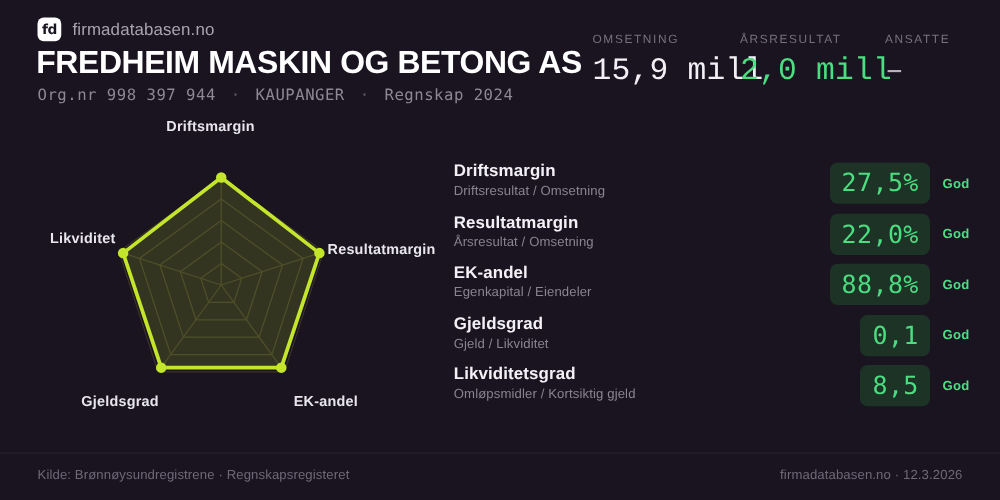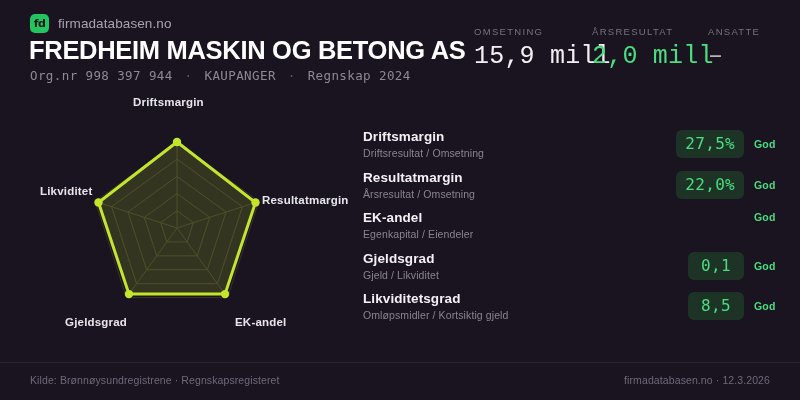--- a/index.html
+++ b/index.html
@@ -16,21 +16,21 @@
   }
 
   
   .brand {
     position: absolute; left: 30px; top: 14px;
     display: flex; align-items: center; gap: 9px;
   }
   .brand-badge {
     width: 19px; height: 19px;
     border-radius: 5px;
-    background: #22c55e;
+    background: #ffffff;
     color: #1a1520;
     font-size: 11px; font-weight: bold;
     display: flex; align-items: center; justify-content: center;
     font-family: "DejaVu Sans", sans-serif;
     letter-spacing: -0.5px;
   }
   .brand-name {
     color: #a8a3b0;
     font-size: 13.5px;
     letter-spacing: 0.1px;
@@ -126,25 +126,25 @@
   }
   .metric-right {
     display: flex; align-items: center;
     gap: 10px;
     padding-top: 2px;
   }
   .metric-pill {
     background: #1c3326;
     color: #4ade80;
     font-family: "DejaVu Sans Mono", monospace;
-    font-size: 16px;
+    font-size: 20px;
     border-radius: 6px;
     padding: 4px 9px 5px 9px;
     min-width: 56px;
-    text-align: center;
+    text-align: right;
     letter-spacing: 0.3px;
   }
   .metric-verdict {
     color: #4ade80;
     font-size: 10.5px;
     font-weight: bold;
     width: 34px;
     letter-spacing: 0.2px;
   }
 
@@ -247,20 +247,21 @@
         <div class="metric-verdict">God</div>
       </div>
     </div>
 
     <div class="metric-row">
       <div class="metric-text">
         <div class="metric-name">EK-andel</div>
         <div class="metric-formula">Egenkapital / Eiendeler</div>
       </div>
       <div class="metric-right">
+        <div class="metric-pill">88,8%</div>
         <div class="metric-verdict">God</div>
       </div>
     </div>
 
     <div class="metric-row">
       <div class="metric-text">
         <div class="metric-name">Gjeldsgrad</div>
         <div class="metric-formula">Gjeld / Likviditet</div>
       </div>
       <div class="metric-right">

